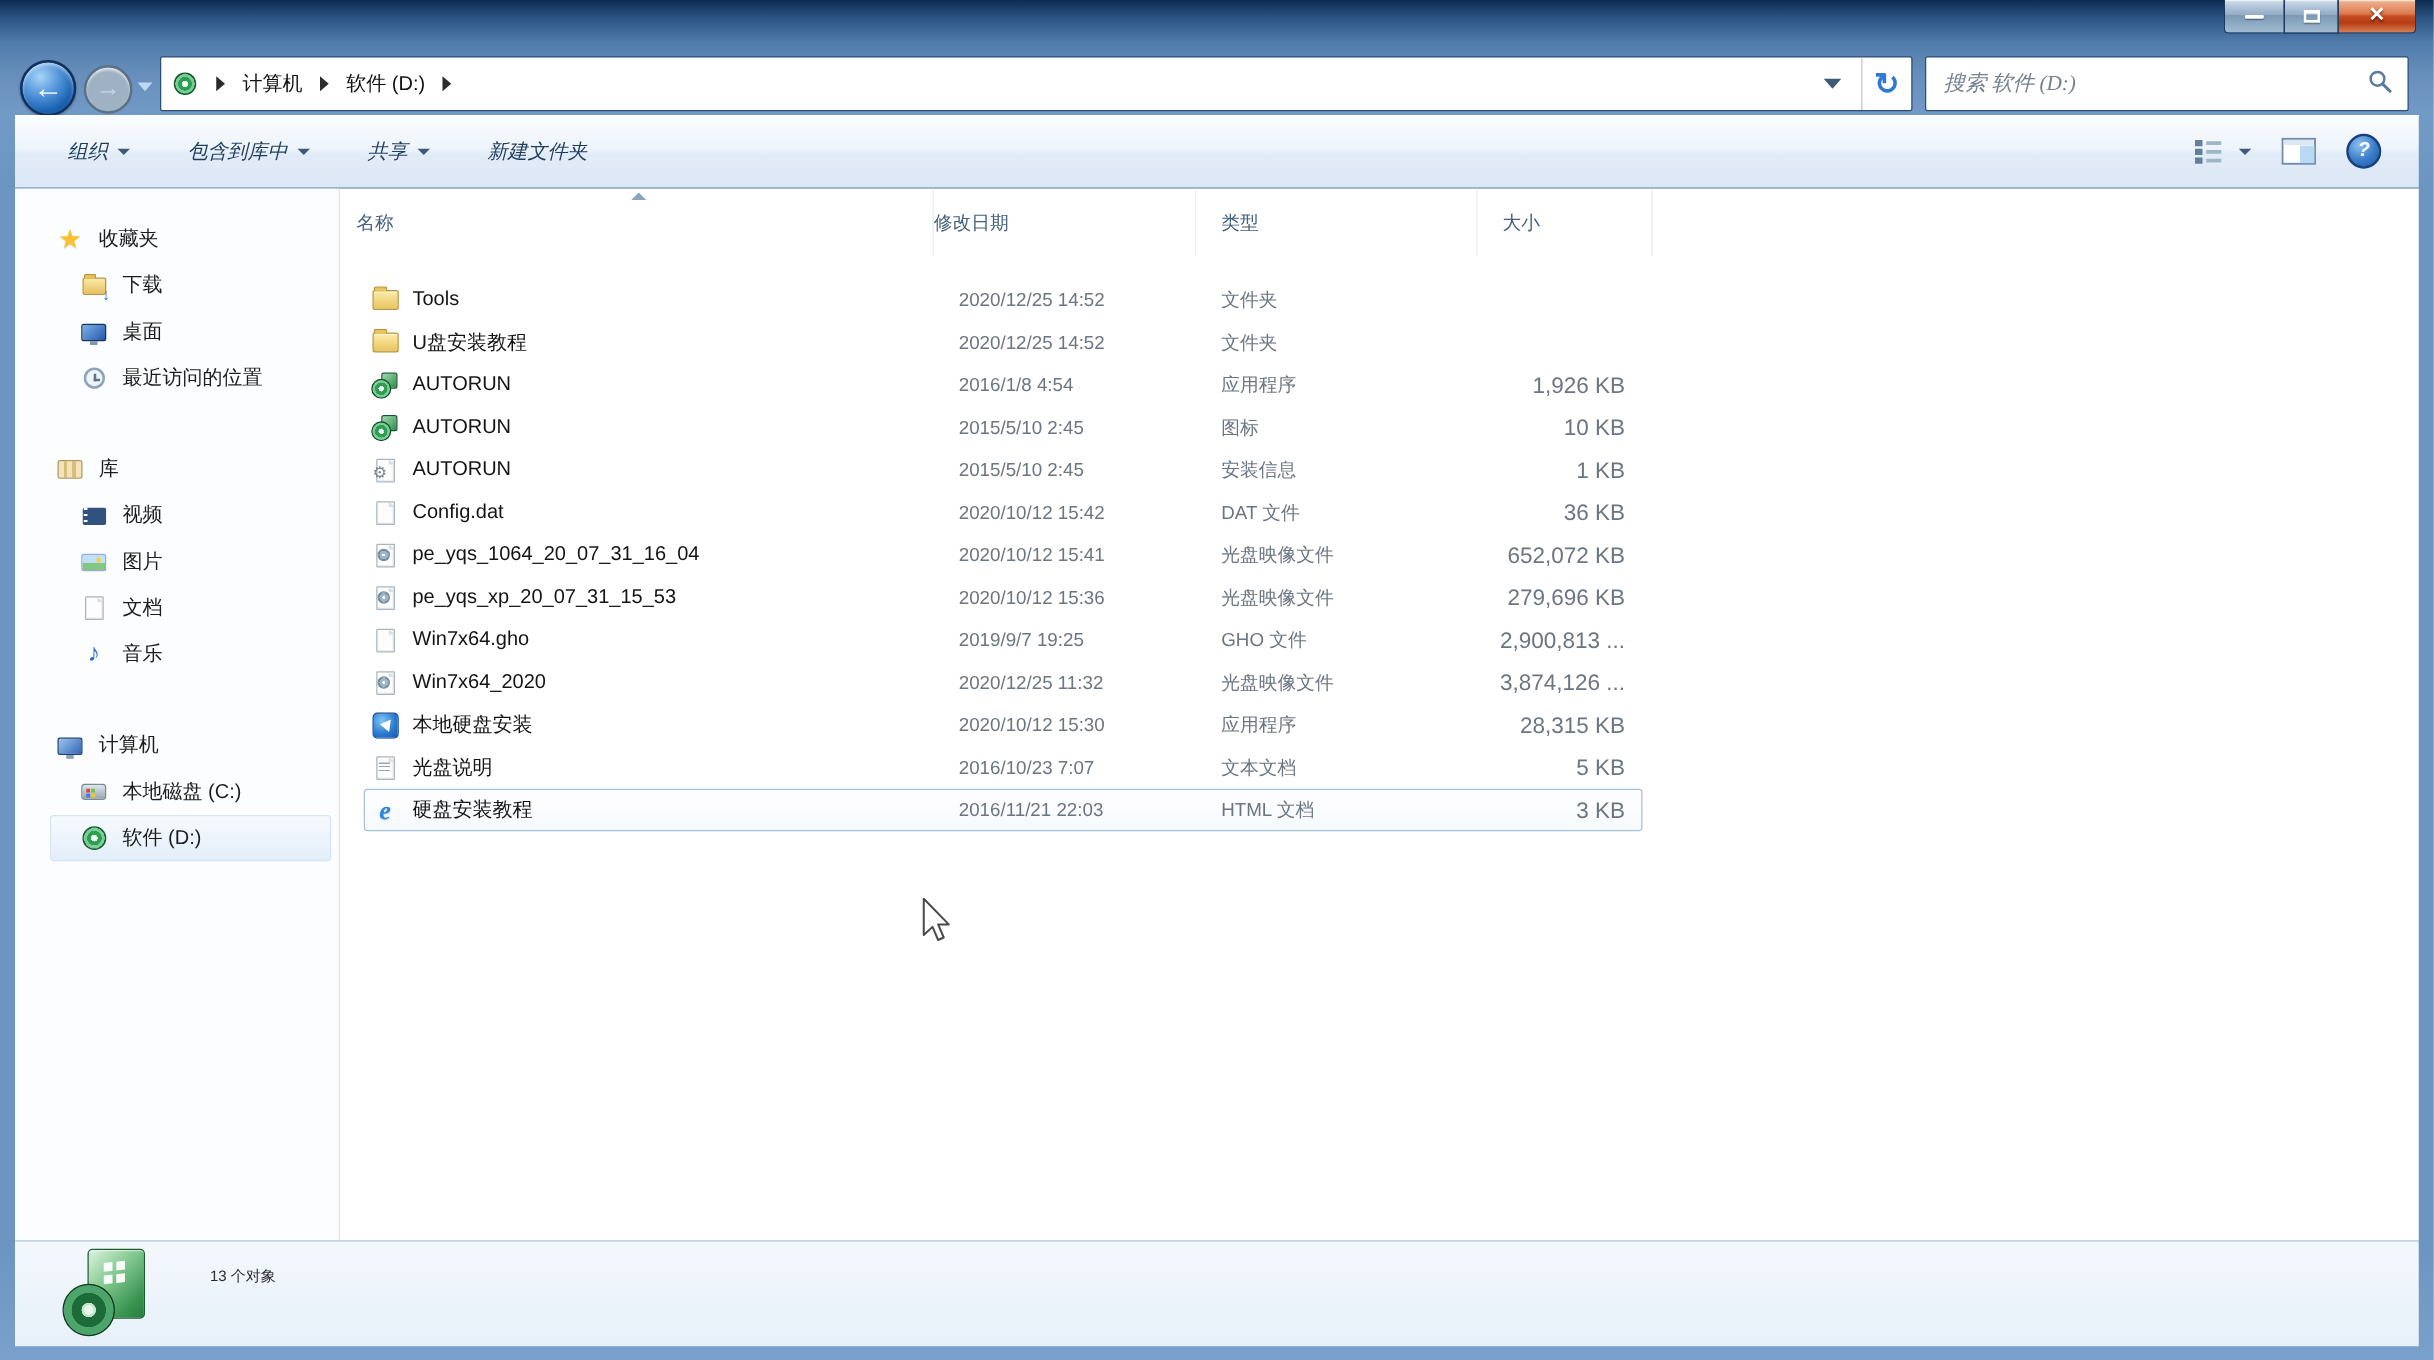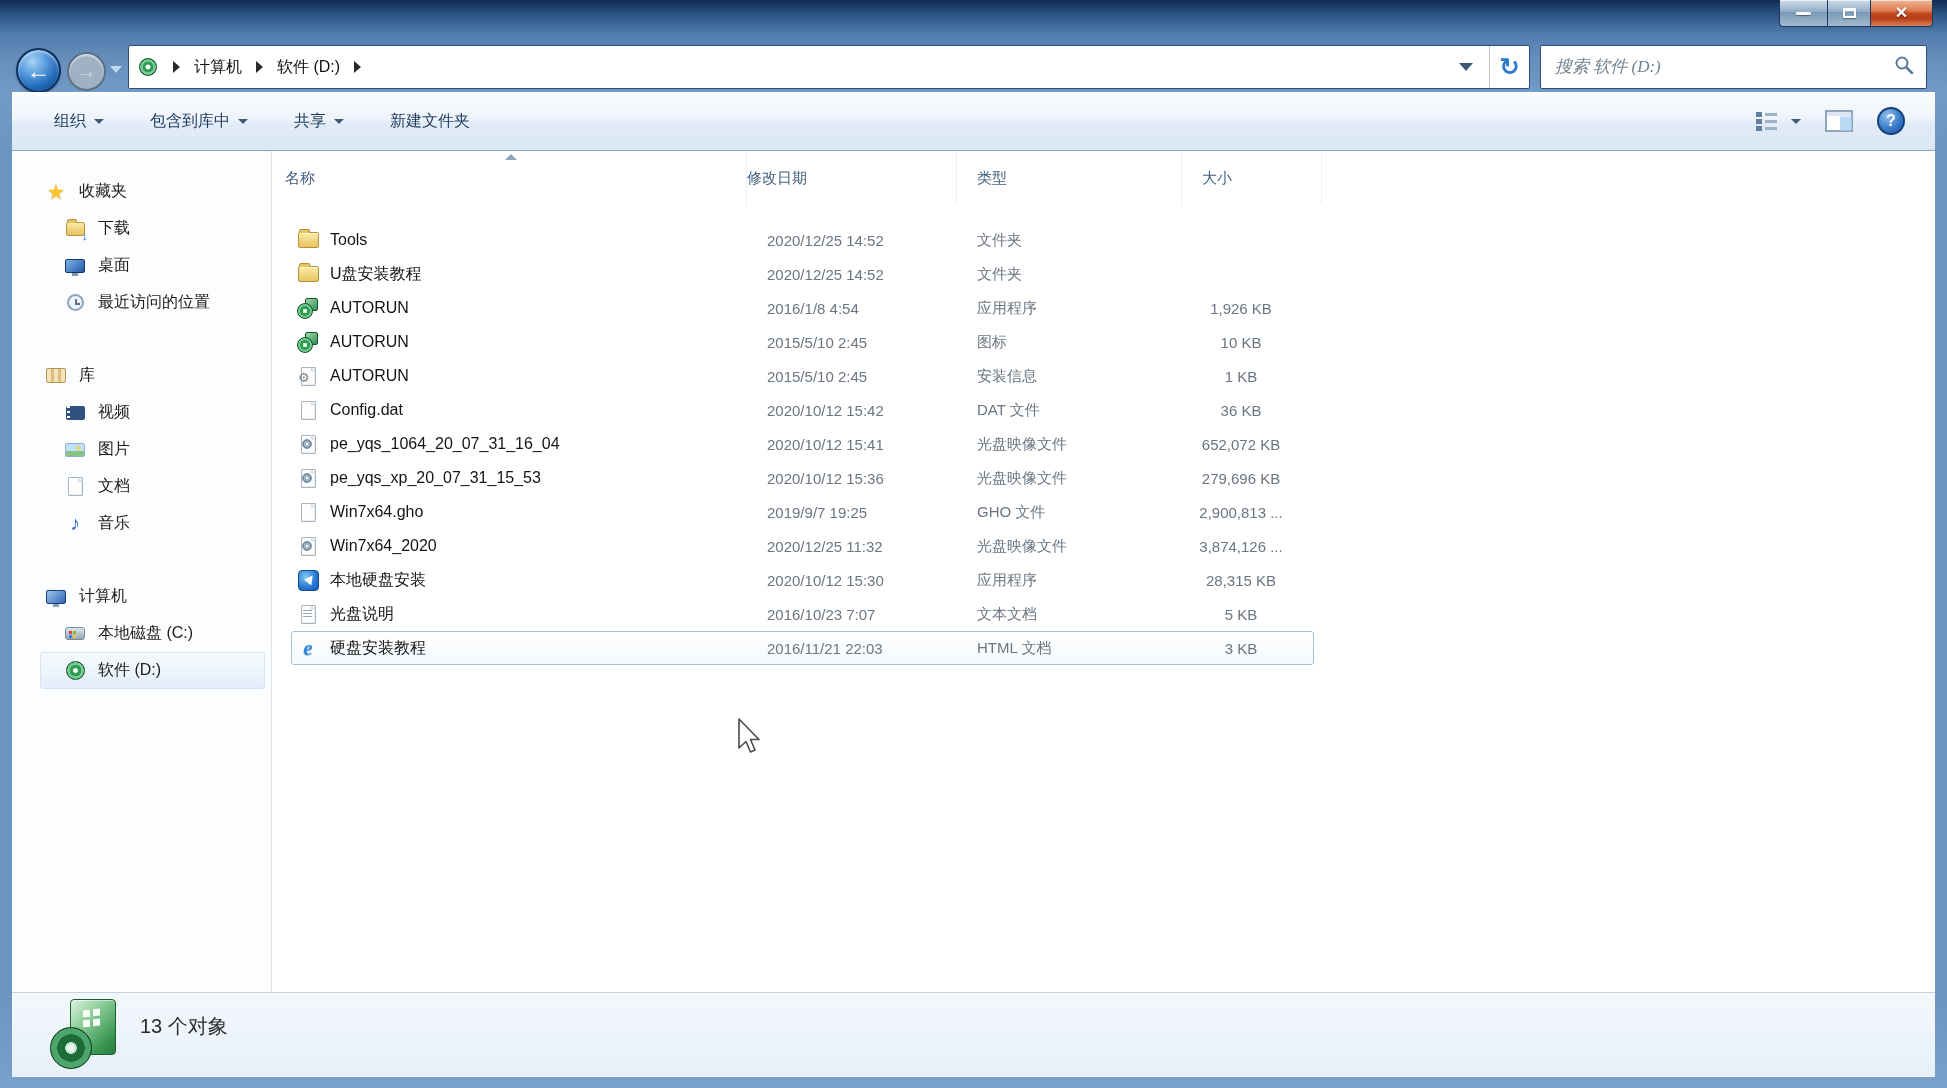--- a/index.html
+++ b/index.html
@@ -74,21 +74,21 @@
     background:transparent;
   }
   .search-input::placeholder { color:#74818d; font-style:italic; }
   .search-mag { margin-right:12px; cursor:pointer; }
 
   
   .toolbar {
     position:absolute; left:12px; right:12px; top:92px; height:59px;
     background: linear-gradient(#fbfdfe 0%,#eef4fb 45%,#e2ecf7 55%,#dbe7f5 100%);
     border-bottom:1px solid #90a6bc; box-shadow: inset 0 1px 0 #fff;
-    display:flex; align-items:center; padding-left:28px;
+    display:flex; align-items:center; padding-left:28px;font-style:italic;
   }
   .tb-btn { display:flex; align-items:center; gap:8px; padding:7px 14px; margin-right:18px;
     font-size:16px; color:#1e3c5c; border-radius:3px; cursor:pointer; white-space:nowrap; }
   .tb-arrow { width:0; height:0; border-left:5px solid transparent; border-right:5px solid transparent;
     border-top:5px solid #3c5a77; }
   .toolbar-right { position:absolute; right:30px; top:0; height:100%; display:flex; align-items:center; gap:24px; }
   .views-wrap { display:flex; align-items:center; gap:10px; cursor:pointer; }
   .icon-btn { cursor:pointer; display:flex; align-items:center; }
   .help-circle {
     width:28px; height:28px; border-radius:50%;
@@ -165,21 +165,21 @@
   .sort-arrow { position:absolute; top:3px; left:232px; width:0; height:0;
     border-left:6px solid transparent; border-right:6px solid transparent; border-bottom:6px solid #8da5ba; }
 
   .rows { margin-top:18px; width:1049px; }
   .frow { height:34px; display:grid; grid-template-columns:474px 210px 225px 140px; align-items:center; cursor:pointer; }
   .frow.selected { position:relative; z-index:0; }
   .frow.selected::before { content:""; position:absolute; left:18px; right:8px; top:0; bottom:0;
     border:1px solid #a6c1dc; border-radius:3px; background:linear-gradient(#fefeff,#f5fafd); z-index:-1; }
   .c-name { display:flex; align-items:center; gap:11px; padding-left:24px; font-size:16px; color:#141414; overflow:hidden; white-space:nowrap; }
   .c-date, .c-type { padding-left:20px; font-size:15px; color:#6b7681; white-space:nowrap; }
-  .c-size { text-align:center; padding-right:22px; font-size:15px; color:#6b7681; white-space:nowrap; }
+  .c-size { text-align:right; padding-right:22px; font-size:18px; color:#6b7681; white-space:nowrap; }
 
   
   .ficon { width:22px; height:22px; position:relative; flex:none; display:inline-flex; align-items:center; justify-content:center; }
   .folder-icon .f { width:21px; height:16px; background:linear-gradient(#fceca9,#e8c45f); border:1px solid #b8913c; border-radius:2px; position:relative; box-shadow: inset 0 1px 0 #fff7d8; }
   .folder-icon .f::before { content:""; position:absolute; top:-4px; left:0; width:9px; height:3px; background:#e8c45f; border:1px solid #b8913c; border-bottom:none; border-radius:2px 2px 0 0; }
   .application-disc-icon .box, .icon-file-disc-icon .box { position:absolute; right:1px; top:1px; width:13px; height:13px;
     background:linear-gradient(135deg,#9fd8ae,#2f8f4e); border:1px solid #16562d; border-radius:2px; }
   .application-disc-icon .cd, .icon-file-disc-icon .cd { position:absolute; left:0; bottom:0; width:16px; height:16px; border-radius:50%;
     background: radial-gradient(circle, #fff 0 15%, #cdeFD5 16% 22%, #2e9e57 23% 50%, #7bcb94 51% 70%, #1f7a40 71% 100%);
     border:1px solid #12502a; }
@@ -202,21 +202,21 @@
     background:linear-gradient(#f3f8fc,#e7f0f9); border-top:1px solid #c5d3e0; }
   .status-icon { position:absolute; left:38px; top:4px; width:70px; height:74px; }
   .install-box { position:absolute; right:4px; top:2px; width:46px; height:56px; border-radius:4px;
     background:linear-gradient(135deg,#dff2e1 0%,#8ecf9a 35%,#37954f 80%,#2a7a40 100%);
     border:1px solid #1d5c30; box-shadow: inset 0 1px 0 rgba(255,255,255,.5); }
   .install-box::after { content:""; position:absolute; left:12px; top:10px; width:7px; height:7px; background:#fff;
     box-shadow:10px 0 0 #fff, 0 10px 0 #fff, 10px 10px 0 #fff; transform:skewY(-6deg); opacity:.95; }
   .install-cd { position:absolute; left:0px; bottom:2px; width:42px; height:42px; border-radius:50%;
     background: radial-gradient(circle, #eaf6ec 0 13%, #bfe6c8 14% 20%, #1d6b38 21% 48%, #4ea56b 49% 70%, #14502a 71% 100%);
     border:1px solid #0e3d20; }
-  .status-text { position:absolute; left:128px; top:20px; font-size:20px; color:#2b2b2b; }
+  .status-text { position:absolute; left:156px; top:20px; font-size:12px; color:#2b2b2b; }
 
   
   .cursor { position:absolute; left:736px; top:718px; z-index:50; pointer-events:none; }
 </style>
 </head>
 <body>
 
 <div class="win-controls">
   <div class="win-btn min">
       <span class="glyph-min"></span>

